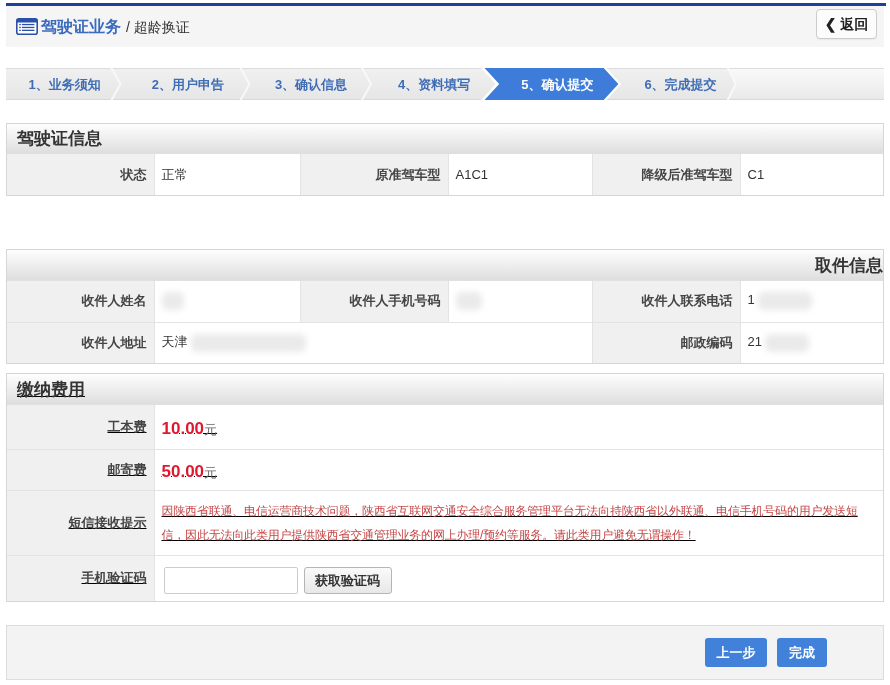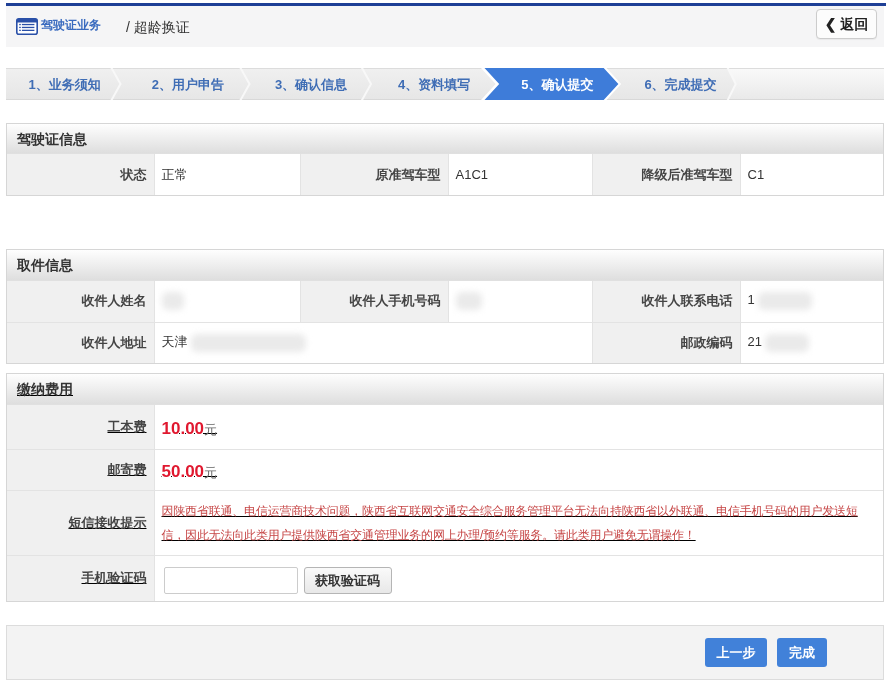--- a/index.html
+++ b/index.html
@@ -1,26 +1,26 @@
 <!DOCTYPE html>
 <html><head>
 <meta charset="utf-8">
 <style>
 * { margin:0; padding:0; box-sizing:border-box; }
 html,body { width:890px; height:685px; background:#fff; font-family:"Liberation Sans", sans-serif; }
 .page { position:relative; width:890px; height:685px; overflow:hidden; background:#fff; }
 .topbar { position:absolute; left:6px; top:3px; width:880px; height:2.5px; background:#1e3f96; }
 .hdr { position:absolute; left:6px; top:6px; width:878px; height:41px; background:#f5f5f6; }
 .hicon { position:absolute; left:10px; top:11.5px; }
-.ht1 { position:absolute; left:35px; top:11px; font-size:12px; font-weight:bold; color:#3a6bbf; }
+.ht1 { position:absolute; left:35px; top:11px; font-size:16px; font-weight:bold; color:#3a6bbf; }
 .ht2 { position:absolute; left:120px; top:13px; font-size:14px; color:#333; }
 .back { position:absolute; left:810px; top:3px; width:61px; height:30px; background:#fcfcfc; border:1px solid #ccc; border-radius:4px; font-size:14px; font-weight:bold; color:#222; text-align:center; line-height:29px; box-shadow:0 1px 1px rgba(0,0,0,0.05); }
 .steps { position:absolute; left:6px; top:68px; width:878px; height:32px; }
 .box { position:absolute; left:6px; width:878px; background:#fff; border:1px solid #d6d6d6; }
-.sech { height:30px; line-height:30px; padding-left:10px; font-size:14px; font-weight:bold; color:#333; background:linear-gradient(#fefefe, #dedede); border-bottom:1px solid #e0e0e0; }
+.sech { height:30px; line-height:30px; padding-left:10px; font-size:17px; font-weight:bold; color:#333; background:linear-gradient(#fefefe, #dedede); border-bottom:1px solid #e0e0e0; }
 table { border-collapse:collapse; table-layout:fixed; width:100%; }
 td { height:auto; font-size:13px; color:#333; border:1px solid #e3e3e3; border-left:none; border-right:none; }
 td.lb { background:#f0f0f0; font-weight:bold; color:#444; text-align:right; padding-right:7px; border-left:1px solid #e3e3e3; border-right:1px solid #e3e3e3; }
 tr td.lb:first-child { border-left:none; }
 td.vl { background:#fff; padding-left:7px; text-align:left; }
 tr:first-child td { border-top:none; }
 tr:last-child td { border-bottom:none; }
 .blur { display:inline-block; height:18px; background:#eaeaea; border-radius:6px; filter:blur(3px); vertical-align:middle; margin-left:3px; }
 .price { color:#e0182f; font-weight:bold; font-size:17px; position:relative; top:2px;margin-top:24px; }
 .yuan { color:#666; font-size:13px; font-weight:normal; position:relative; top:2px; }
@@ -96,21 +96,21 @@
         <td class="lb">原准驾车型</td>
             <td class="vl">A1C1</td>
         <td class="lb">降级后准驾车型</td>
             <td class="vl">C1</td>
       </tr>
     </tbody>
       </table>
   </div>
 
   <div class="box" style="top:249px;">
-    <div class="sech" style="height:31px;line-height:31px;">取件信息</div>
+    <div class="sech" style="height:31px;line-height:31px;text-align:right;">取件信息</div>
     <table>
       <colgroup>
           <col style="width:147px">
           <col style="width:146px">
           <col style="width:148px">
           <col style="width:144px">
           <col style="width:148px">
           <col>
         </colgroup>
       <tbody>

